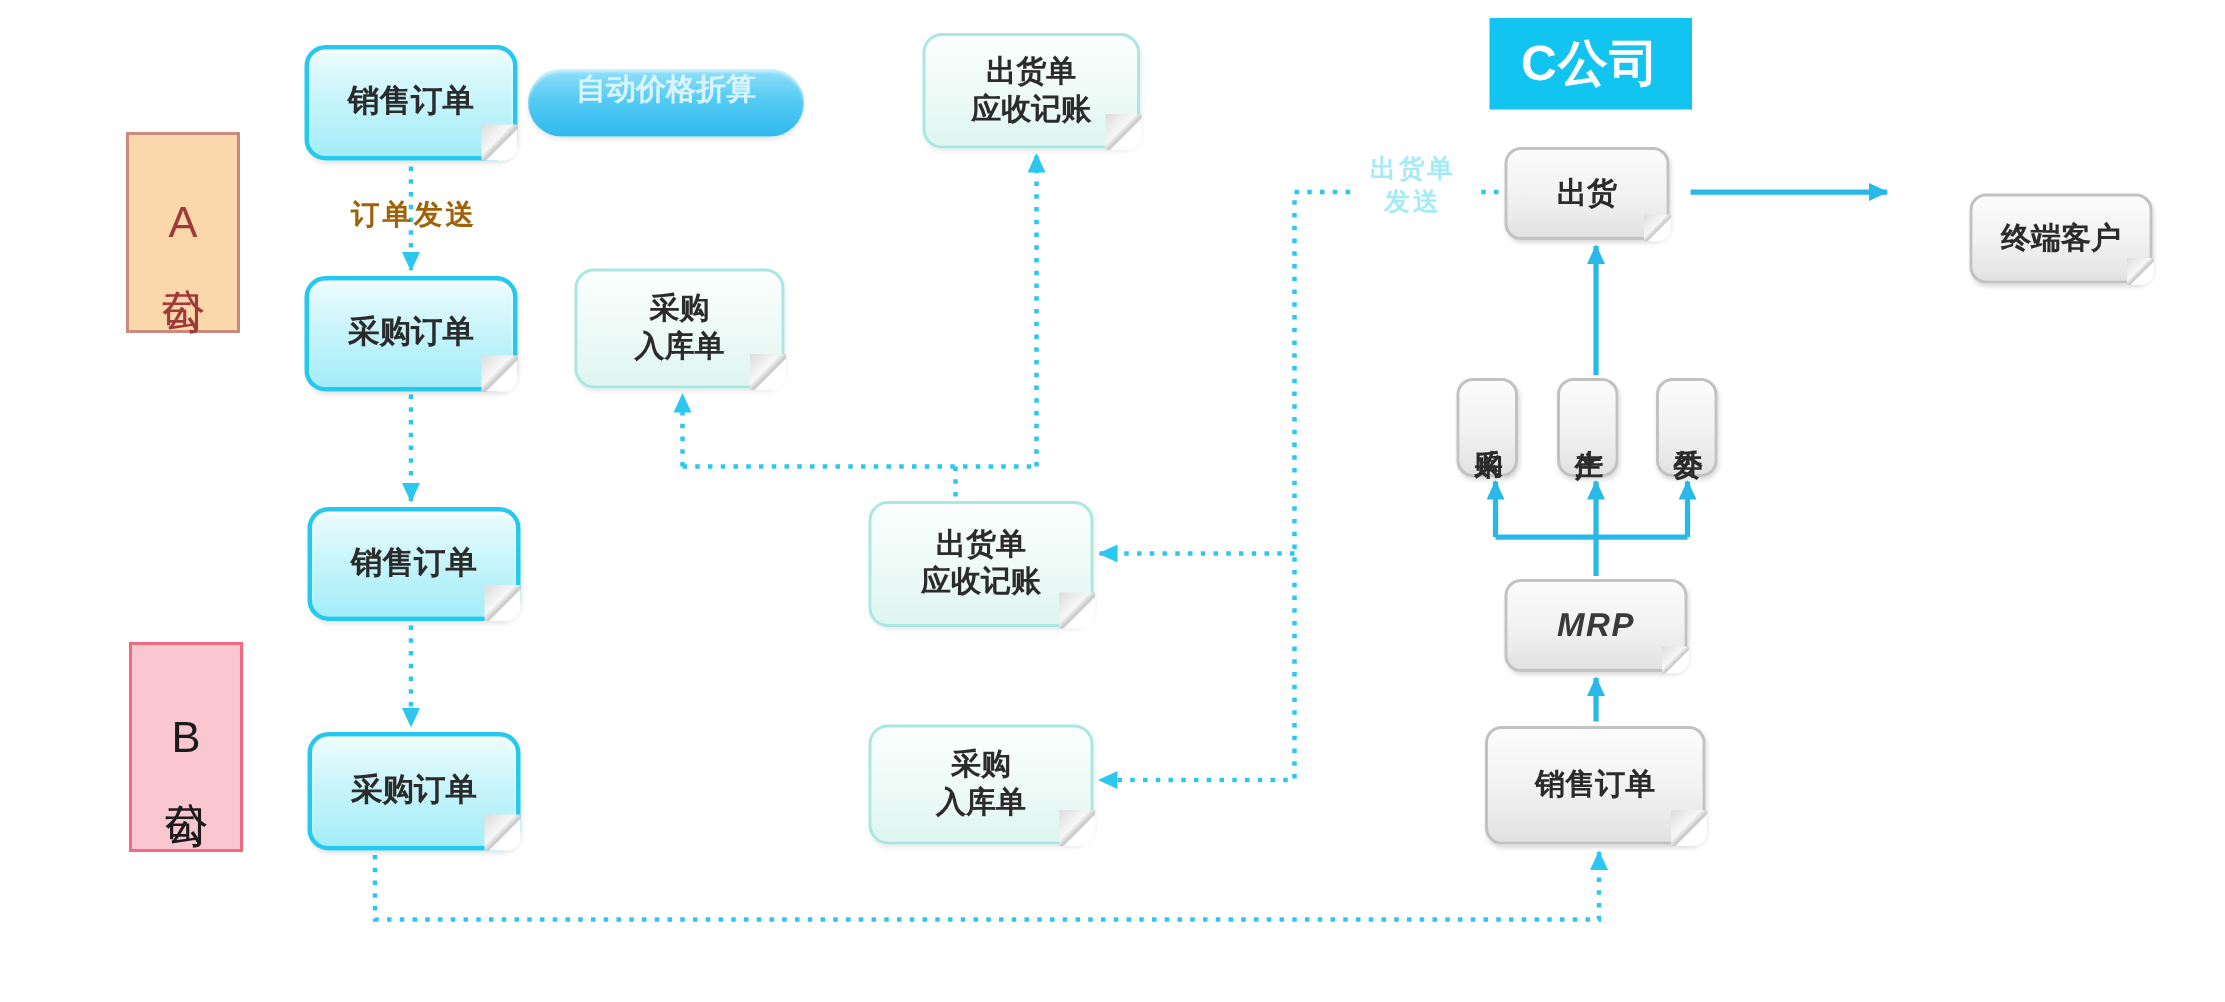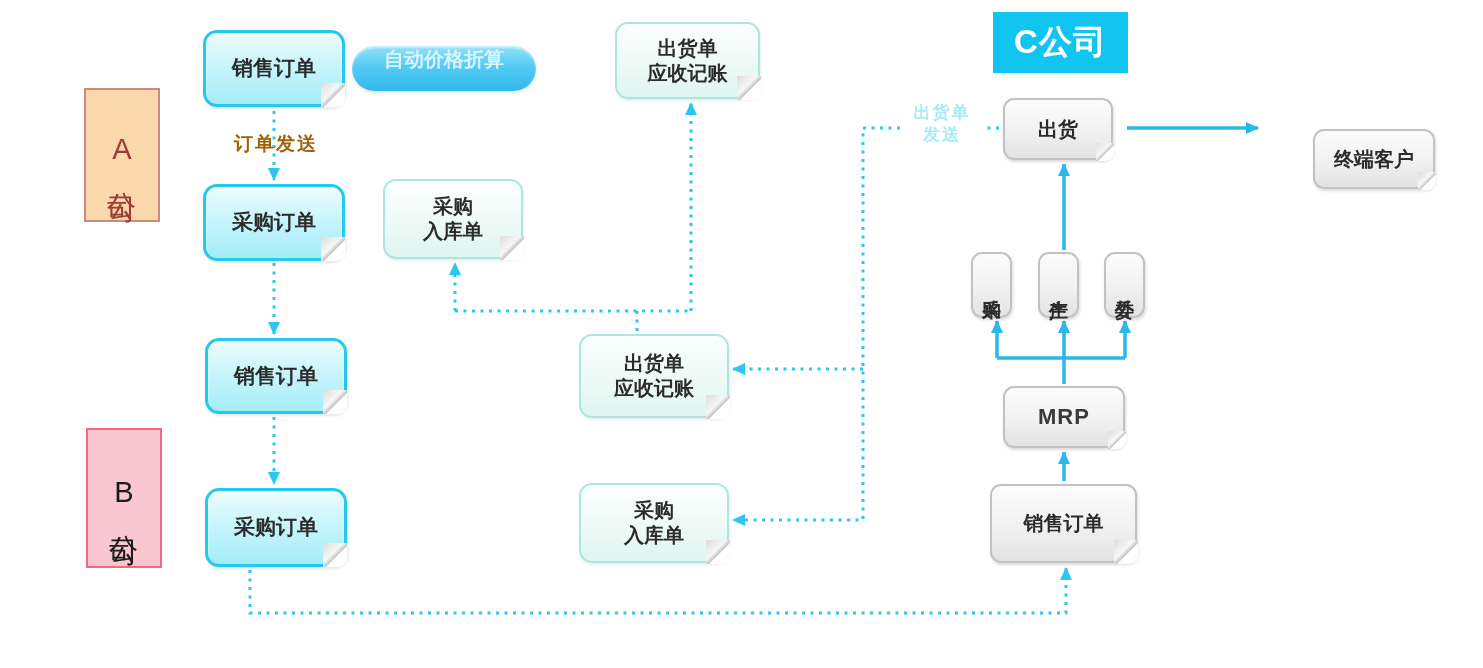--- a/index.html
+++ b/index.html
@@ -52,21 +52,21 @@
     border-radius:24px;background:linear-gradient(180deg,#93E0F9 0%,#55CBF3 45%,#2FB9EE 100%);
     color:#D8F5FD;font-weight:bold;font-size:20px;
     box-shadow:0 2px 3px rgba(0,0,0,.10), inset 0 2px 2px rgba(255,255,255,.55);
   }
 
   .edge-label{position:absolute;text-align:center;font-weight:bold;line-height:1.3;}
   .edge-label-order{color:#a16207;font-size:19px;letter-spacing:2px;}
   .edge-label-ship{color:#A5EBF7;font-size:17px;letter-spacing:2px;}
 
   .vsmall{font-size:19px;letter-spacing:1px;}
-  .mrp-text{font-weight:600;color:#3a3a3a;font-size:22px;letter-spacing:1px;}
+  .mrp-text{font-weight:600;color:#3a3a3a;font-size:22px;letter-spacing:1px;font-style:italic;}
 </style>
 </head>
 <body>
 
 <div id="canvas">
 
   <svg id="connectors" viewBox="0 0 1483 668" xmlns="http://www.w3.org/2000/svg">
     <defs>
       <marker id="arrS" markerUnits="userSpaceOnUse" markerWidth="15" markerHeight="13" refX="12" refY="6" orient="auto">
         <path d="M0,0 L13,6 L0,12 Z" fill="#29B9E8"></path>

